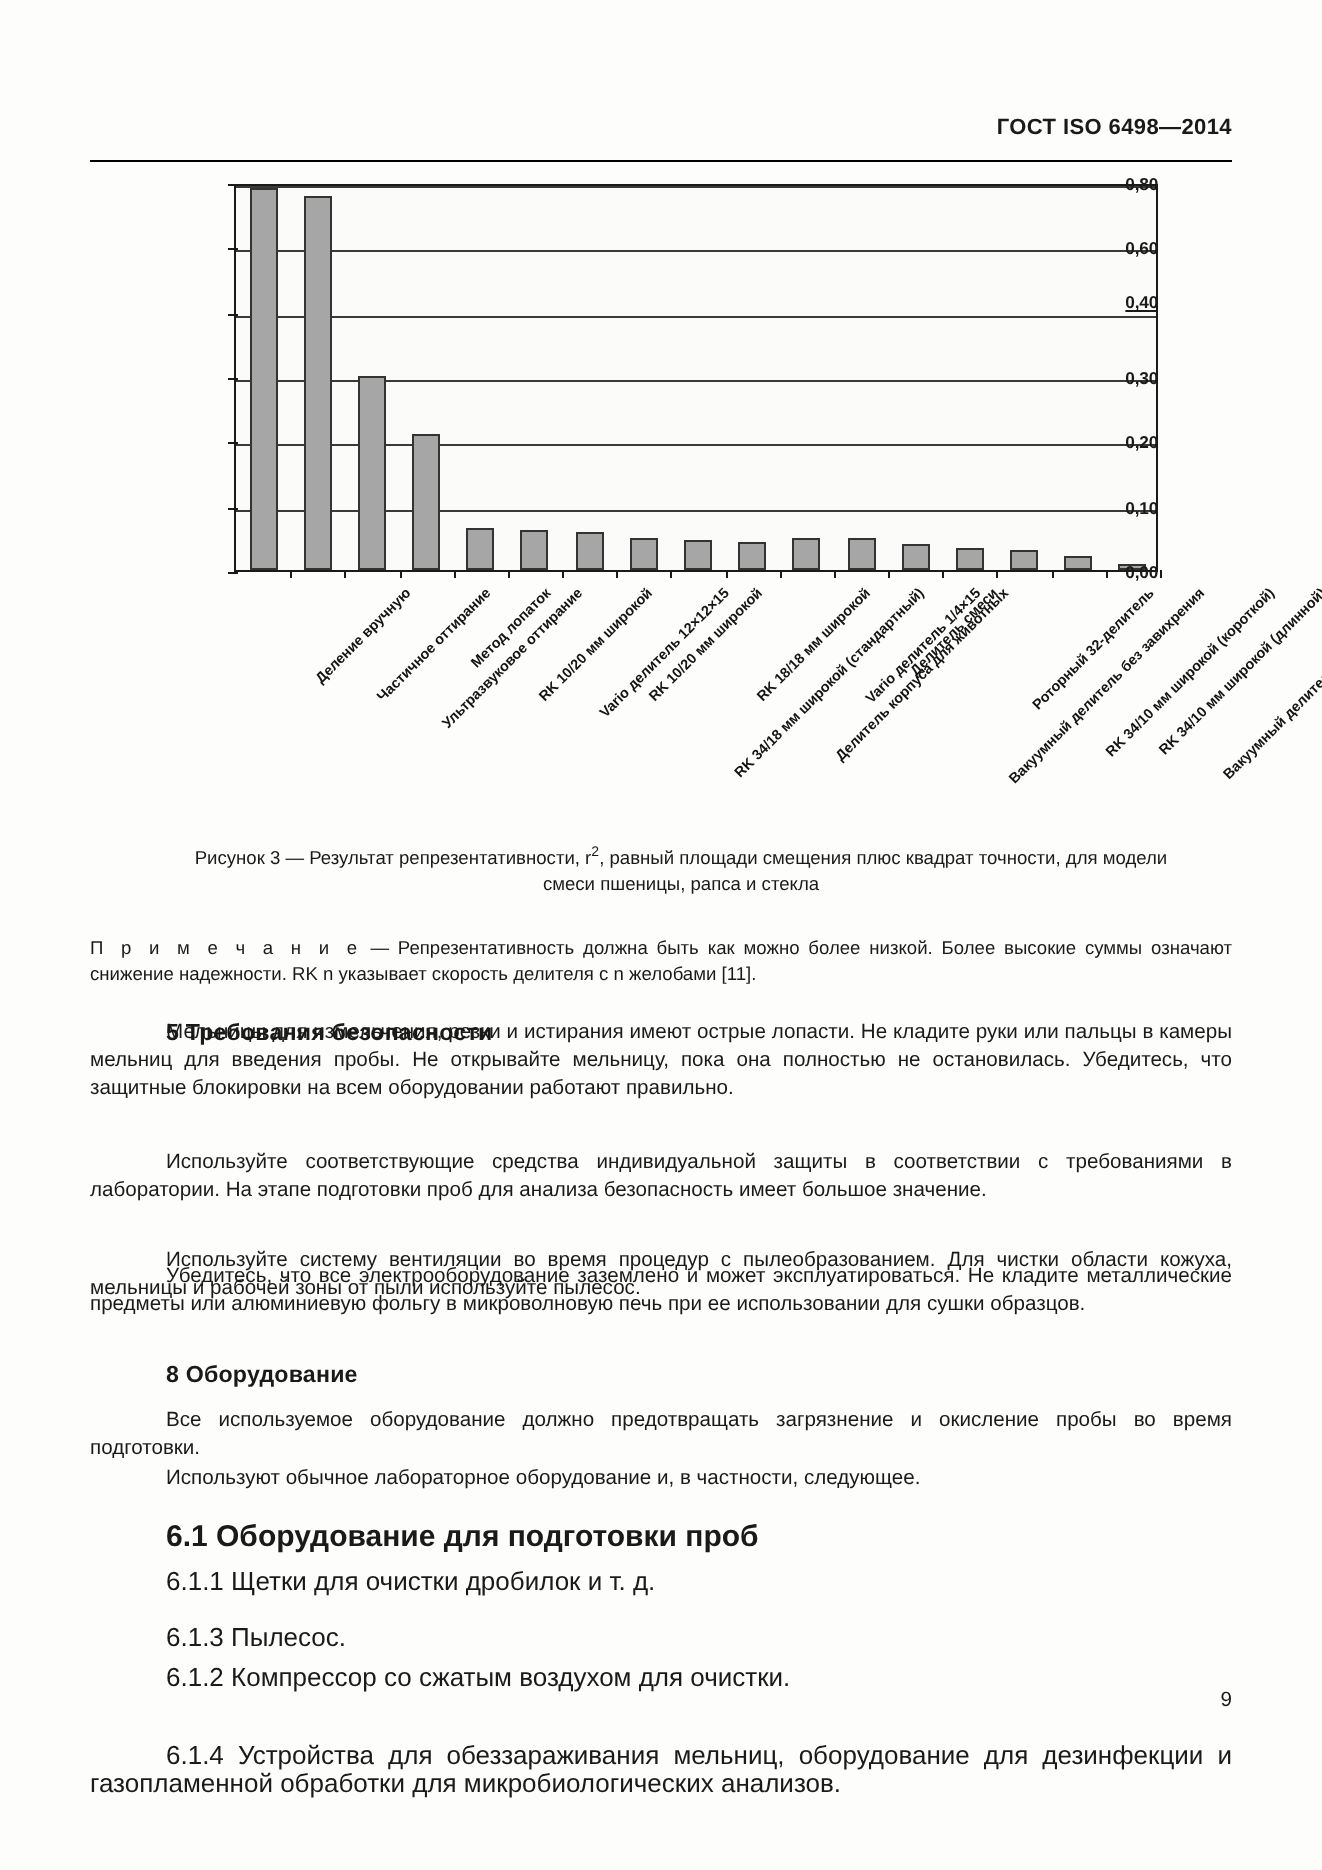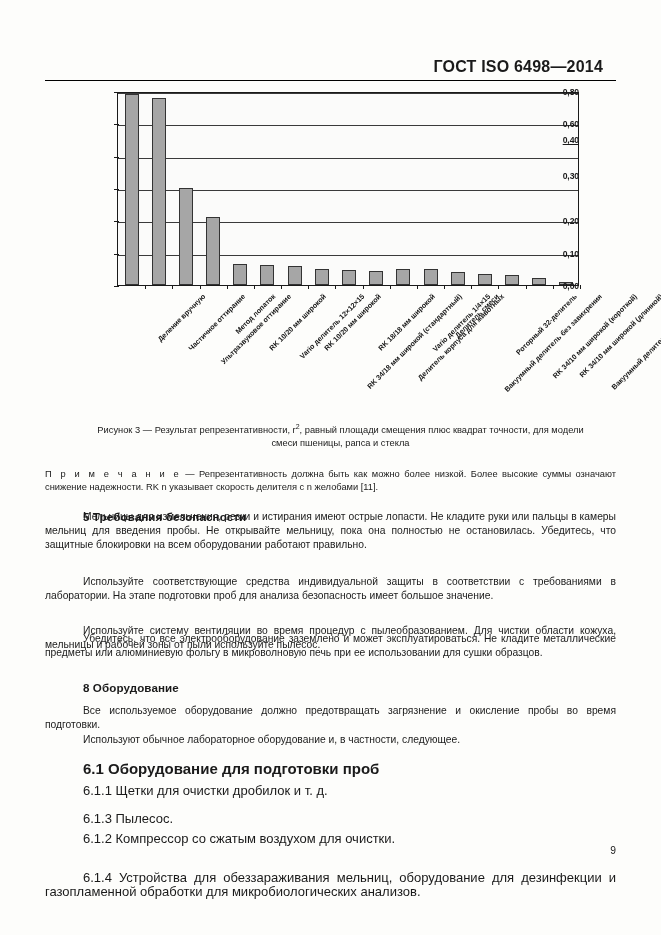--- a/index.html
+++ b/index.html
@@ -12,22 +12,22 @@
   .page{position:relative;width:661px;height:935px;}
 
   
   .header{
     position:absolute;left:0;right:0;top:58px;height:24px;
   }
   .header-rule{
     position:absolute;left:45px;right:45px;top:22px;height:1px;background:#000;
   }
   .header-title{
-    position:absolute;right:58px;top:0;
-    font-size:16px;font-weight:bold;letter-spacing:.2px;white-space:nowrap;text-align:center;
+    position:absolute;right:45px;top:0;
+    font-size:11px;font-weight:bold;letter-spacing:.2px;white-space:nowrap;text-align:center;
   }
 
   
   .figure{position:absolute;left:45px;top:86px;width:571px;height:330px;}
 
   .chart{position:absolute;left:30px;top:0;width:504px;height:200px;}
   .plot{
     position:absolute;left:42px;top:6px;right:0;bottom:0;
     border-left:1.4px solid #1a1a1a;border-bottom:1.4px solid #1a1a1a;
     border-top:1.1px solid #1a1a1a;border-right:1.1px solid #1a1a1a;
@@ -152,23 +152,23 @@
             <div class="xtick" style="left: 435px;"></div>
             <div class="bar" title="Вакуумный делитель с завихрением: 0.009" style="left: 441px; width: 14px; height: 2.91px; background: rgb(166, 166, 166); border-color: rgb(51, 51, 51);"></div>
             <div class="xtick" style="left: 462px;"></div>
           </div>
       </div>
       <div id="yaxis">
           <div class="ytick-label" style="top: 6px;">0,80</div>
           <div class="ytick-mark" style="top: 6px; left: 39px;"></div>
           <div class="ytick-label" style="top: 38.3333px;">0,60</div>
           <div class="ytick-mark" style="top: 38.3333px; left: 39px;"></div>
-          <div class="ytick-label" style="top: 54px; text-decoration: underline;">0,40</div>
+          <div class="ytick-label" style="top: 65px; text-decoration: underline;">0,40</div>
           <div class="ytick-mark" style="top: 70.6667px; left: 39px;"></div>
-          <div class="ytick-label" style="top: 90px; text-align: right;">0,30</div>
+          <div class="ytick-label" style="top: 103px; text-align: right;">0,30</div>
           <div class="ytick-mark" style="top: 103px; left: 39px;"></div>
           <div class="ytick-label" style="top: 135.333px;">0,20</div>
           <div class="ytick-mark" style="top: 135.333px; left: 39px;"></div>
           <div class="ytick-label" style="top: 167.667px;">0,10</div>
           <div class="ytick-mark" style="top: 167.667px; left: 39px;"></div>
           <div class="ytick-label" style="top: 200px;">0,00</div>
           <div class="ytick-mark" style="top: 200px; left: 39px;"></div>
         </div>
     </div>
 

